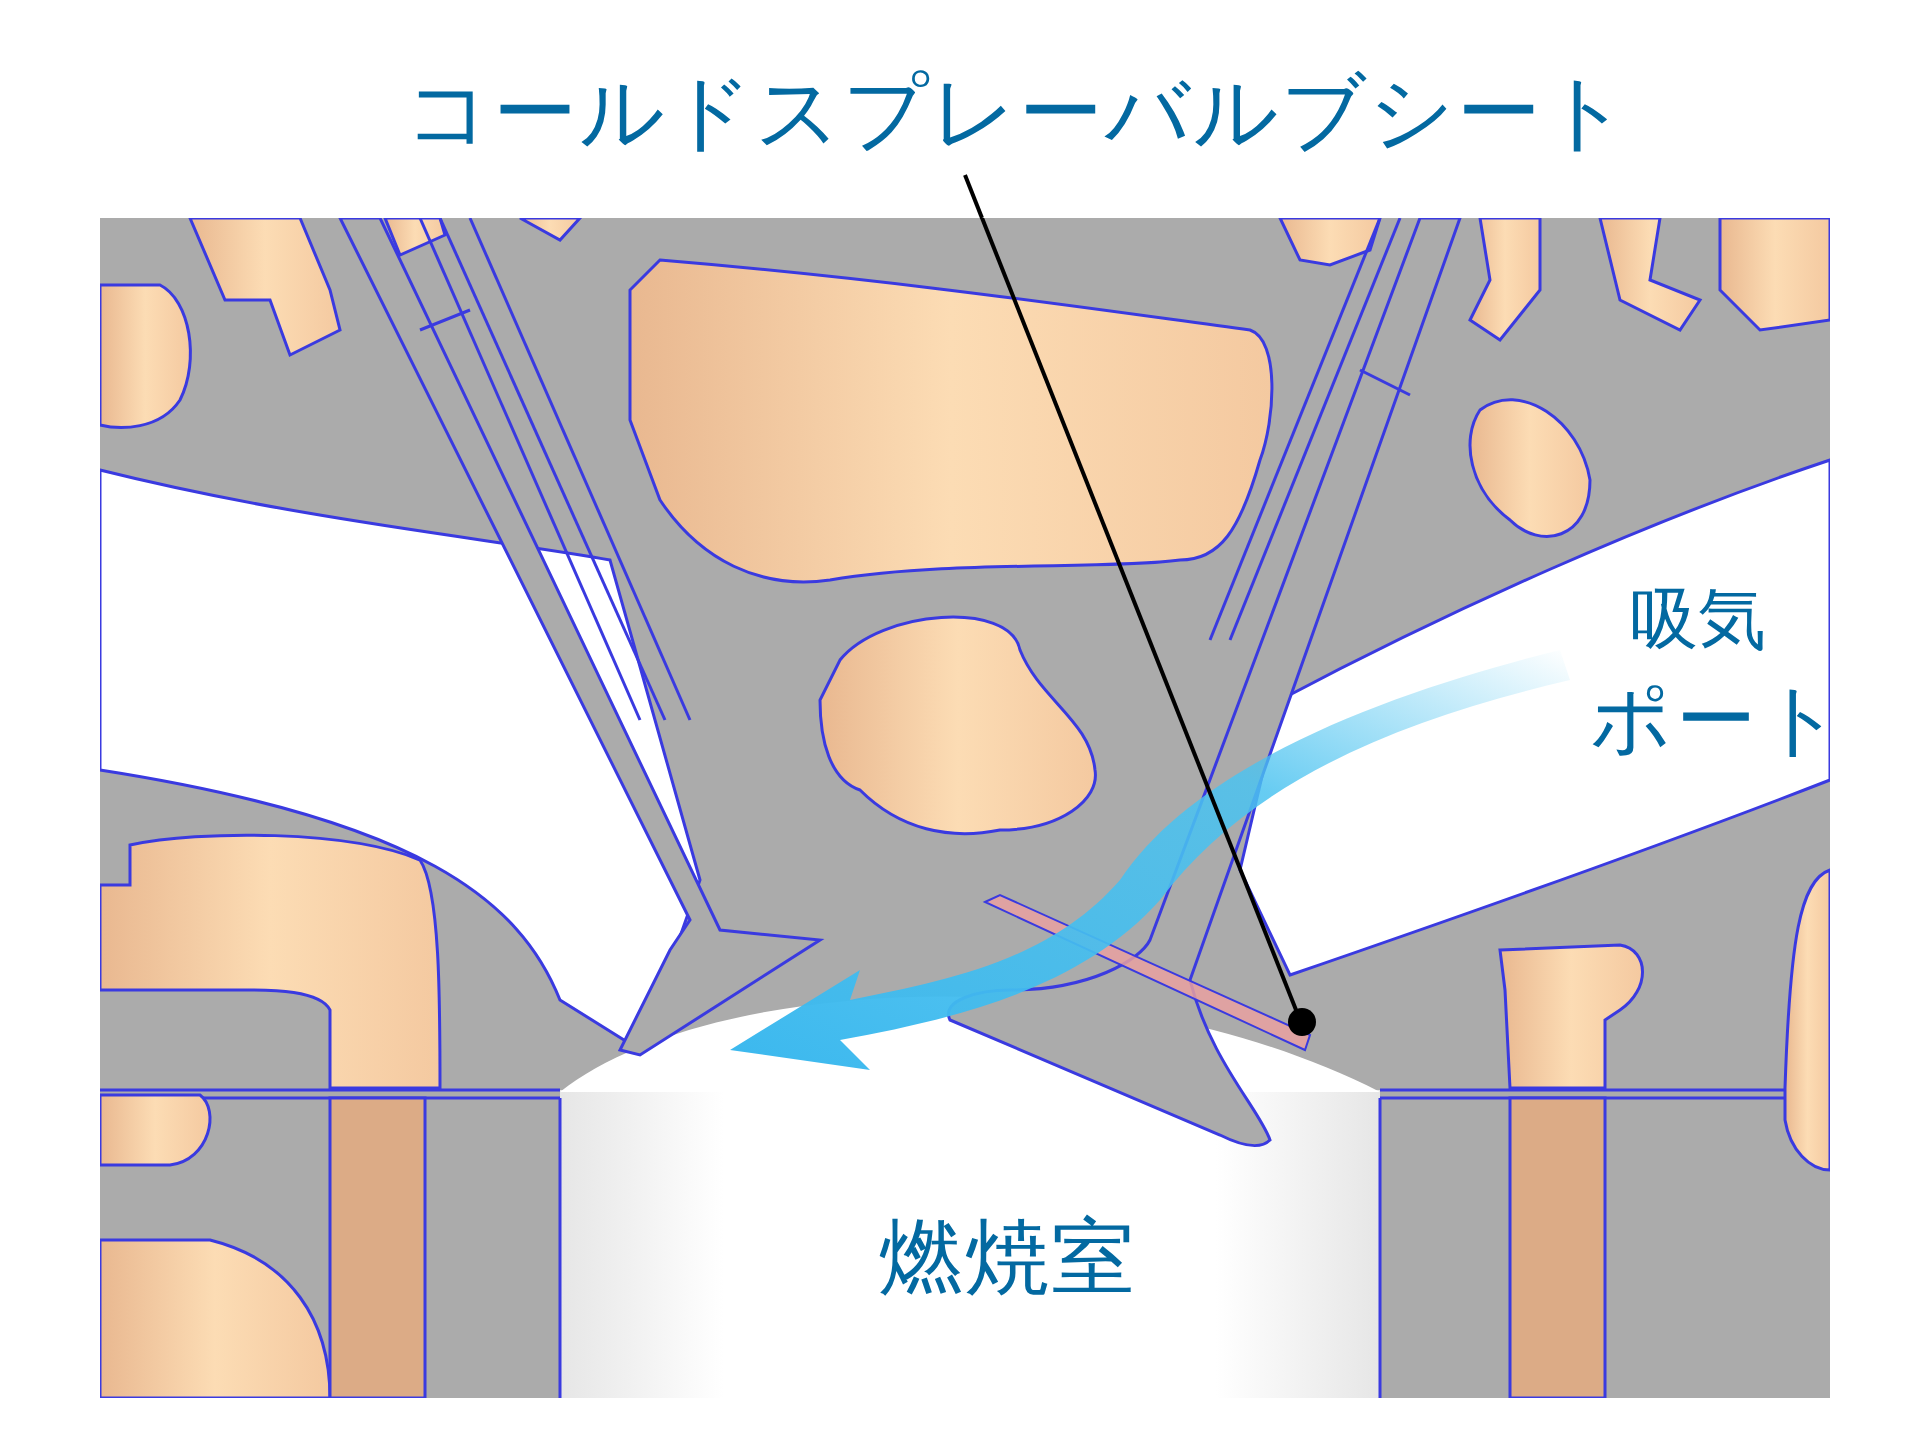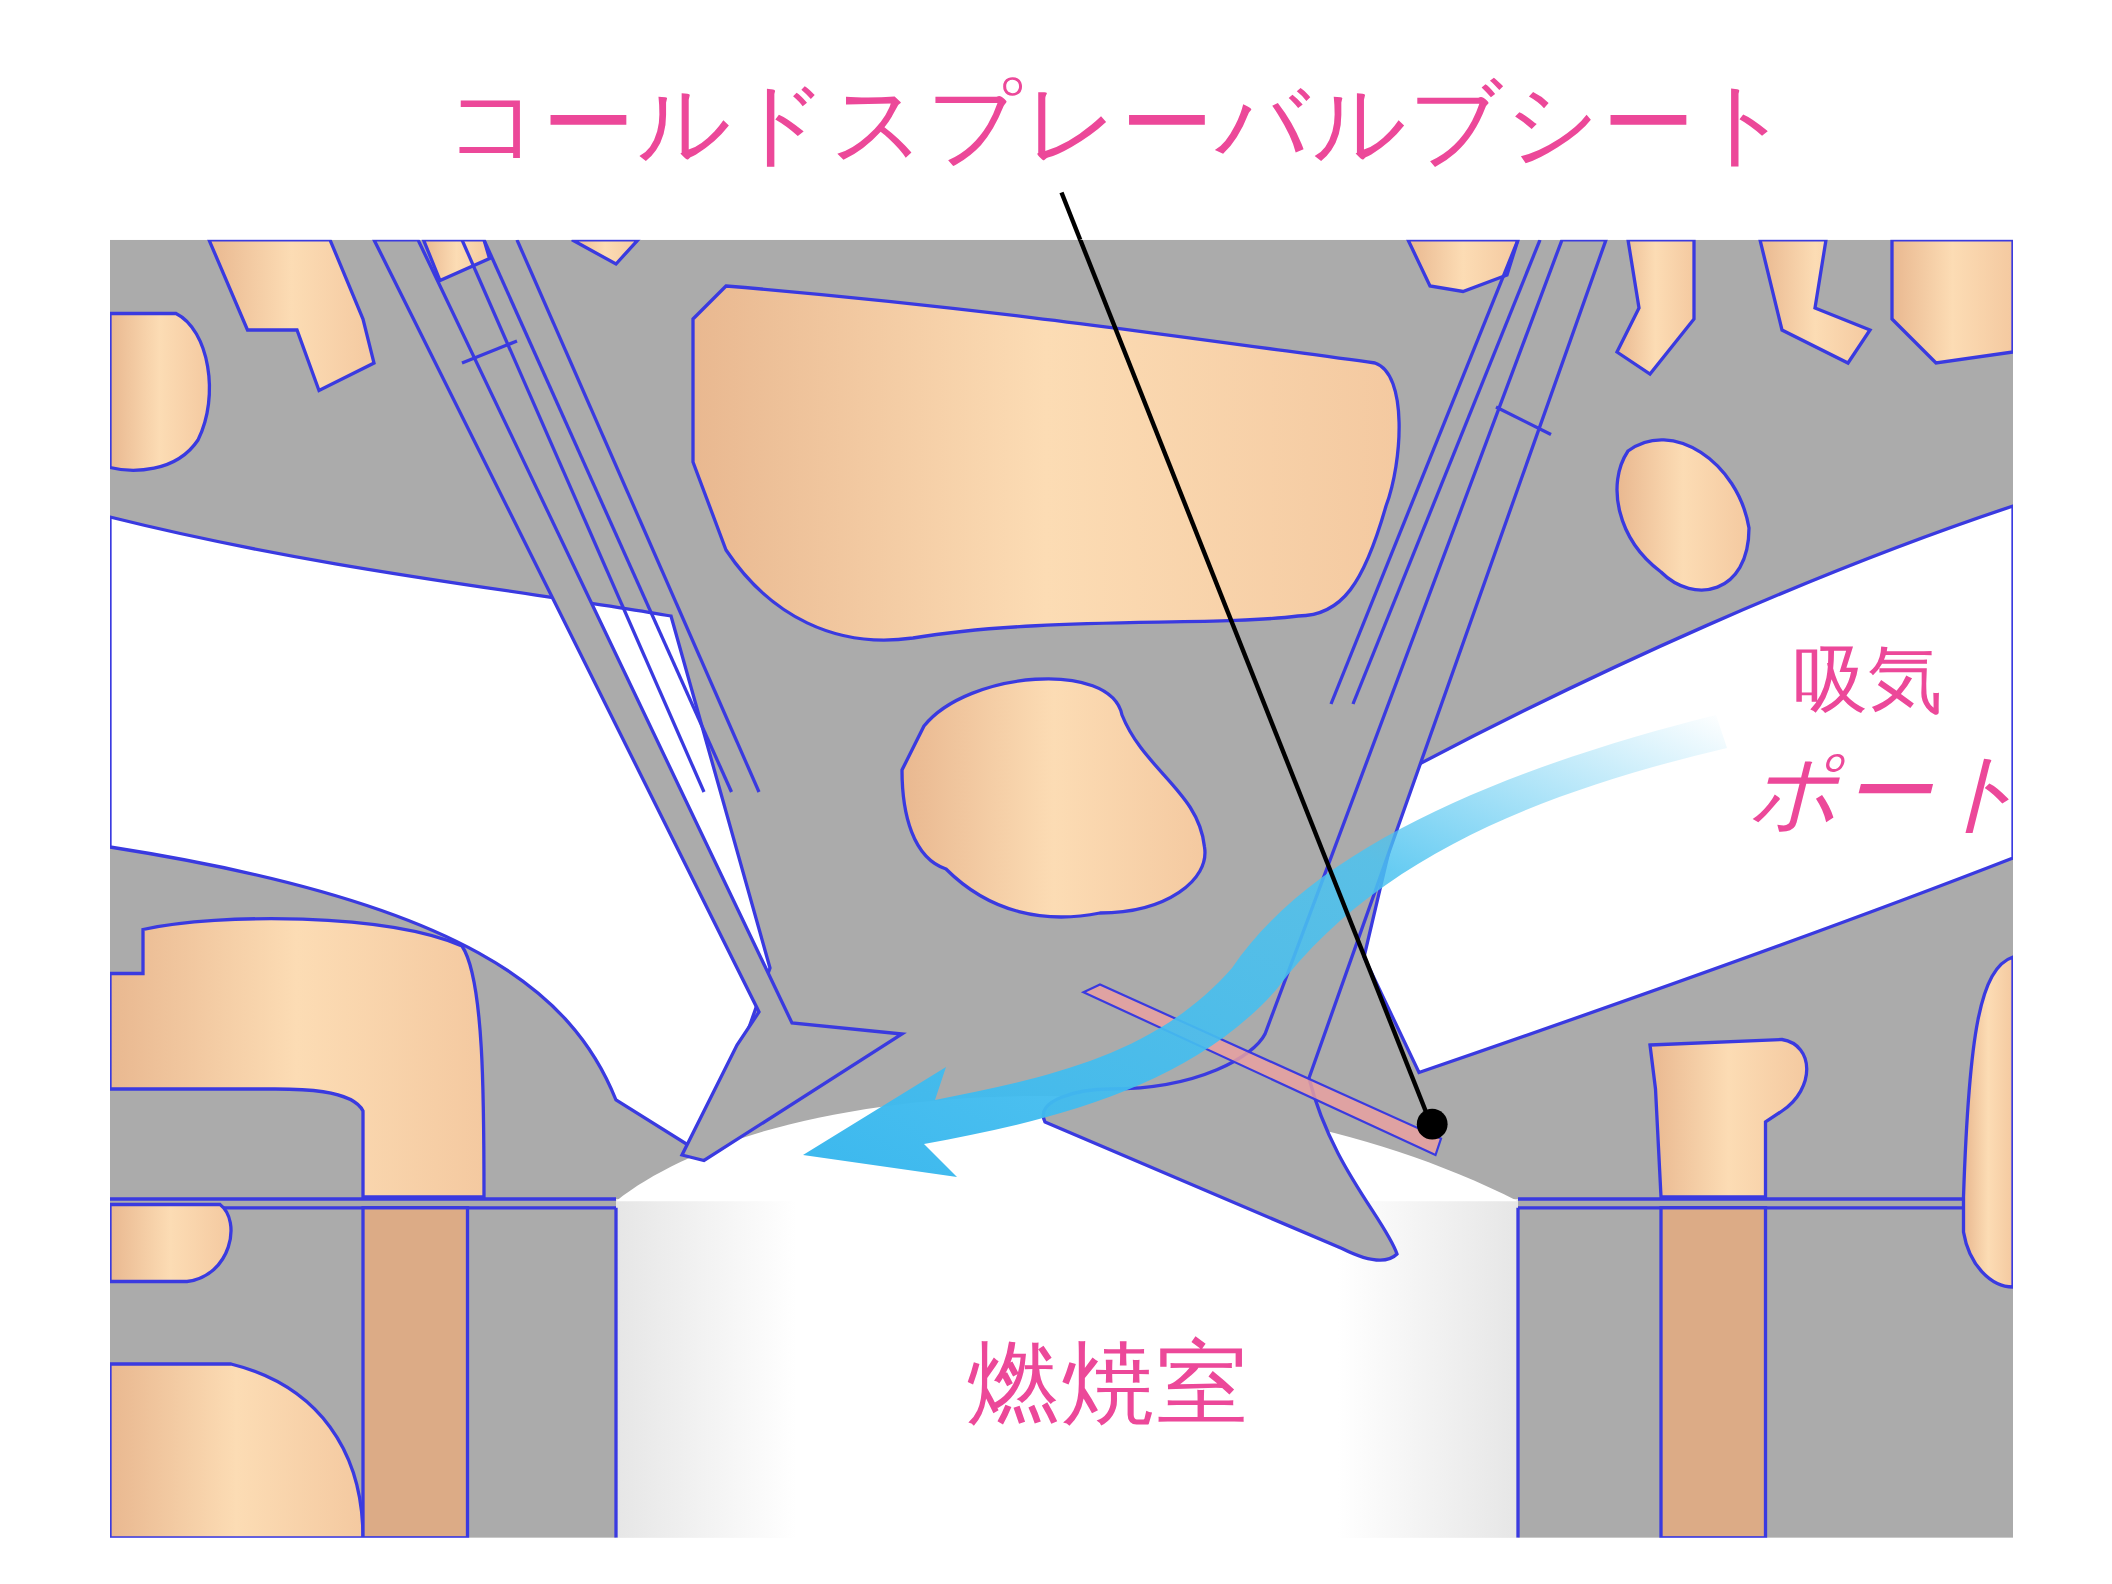--- a/index.html
+++ b/index.html
@@ -1,21 +1,21 @@
 <!DOCTYPE html>
 <html><head>
   <meta charset="utf-8">
   <style>
     html, body { margin: 0; padding: 0; background: #ffffff; }
     body { width: 1920px; height: 1440px; position: relative; overflow: hidden;
            font-family: "DejaVu Sans", sans-serif; }
-    .label { position: absolute; color: #ec4899; white-space: nowrap; line-height: 1; }
+    .label { position: absolute; color: #0369a1; white-space: nowrap; line-height: 1; }
     #title-label { left: 405px; top: 70px; font-size: 84px; letter-spacing: 2px; }
     #intake-label-1 { left: 1630px; top: 585px; font-size: 68px; }
-    #intake-label-2 { left: 1590px; top: 680px; font-size: 80px; letter-spacing: 4px; font-style: italic; }
+    #intake-label-2 { left: 1590px; top: 680px; font-size: 80px; letter-spacing: 4px; }
     #chamber-label { left: 855px; top: 1215px; font-size: 84px; letter-spacing: 2px; margin-left: 24px; }
     svg { position: absolute; left: 0; top: 0; }
   </style>
 </head>
 <body>
 
 <svg width="1920" height="1440" viewBox="0 0 1920 1440">
   <defs>
     <linearGradient id="chamberGrad" x1="0" x2="1" y1="0" y2="0">
       <stop offset="0" stop-color="#e6e6e6"></stop>

